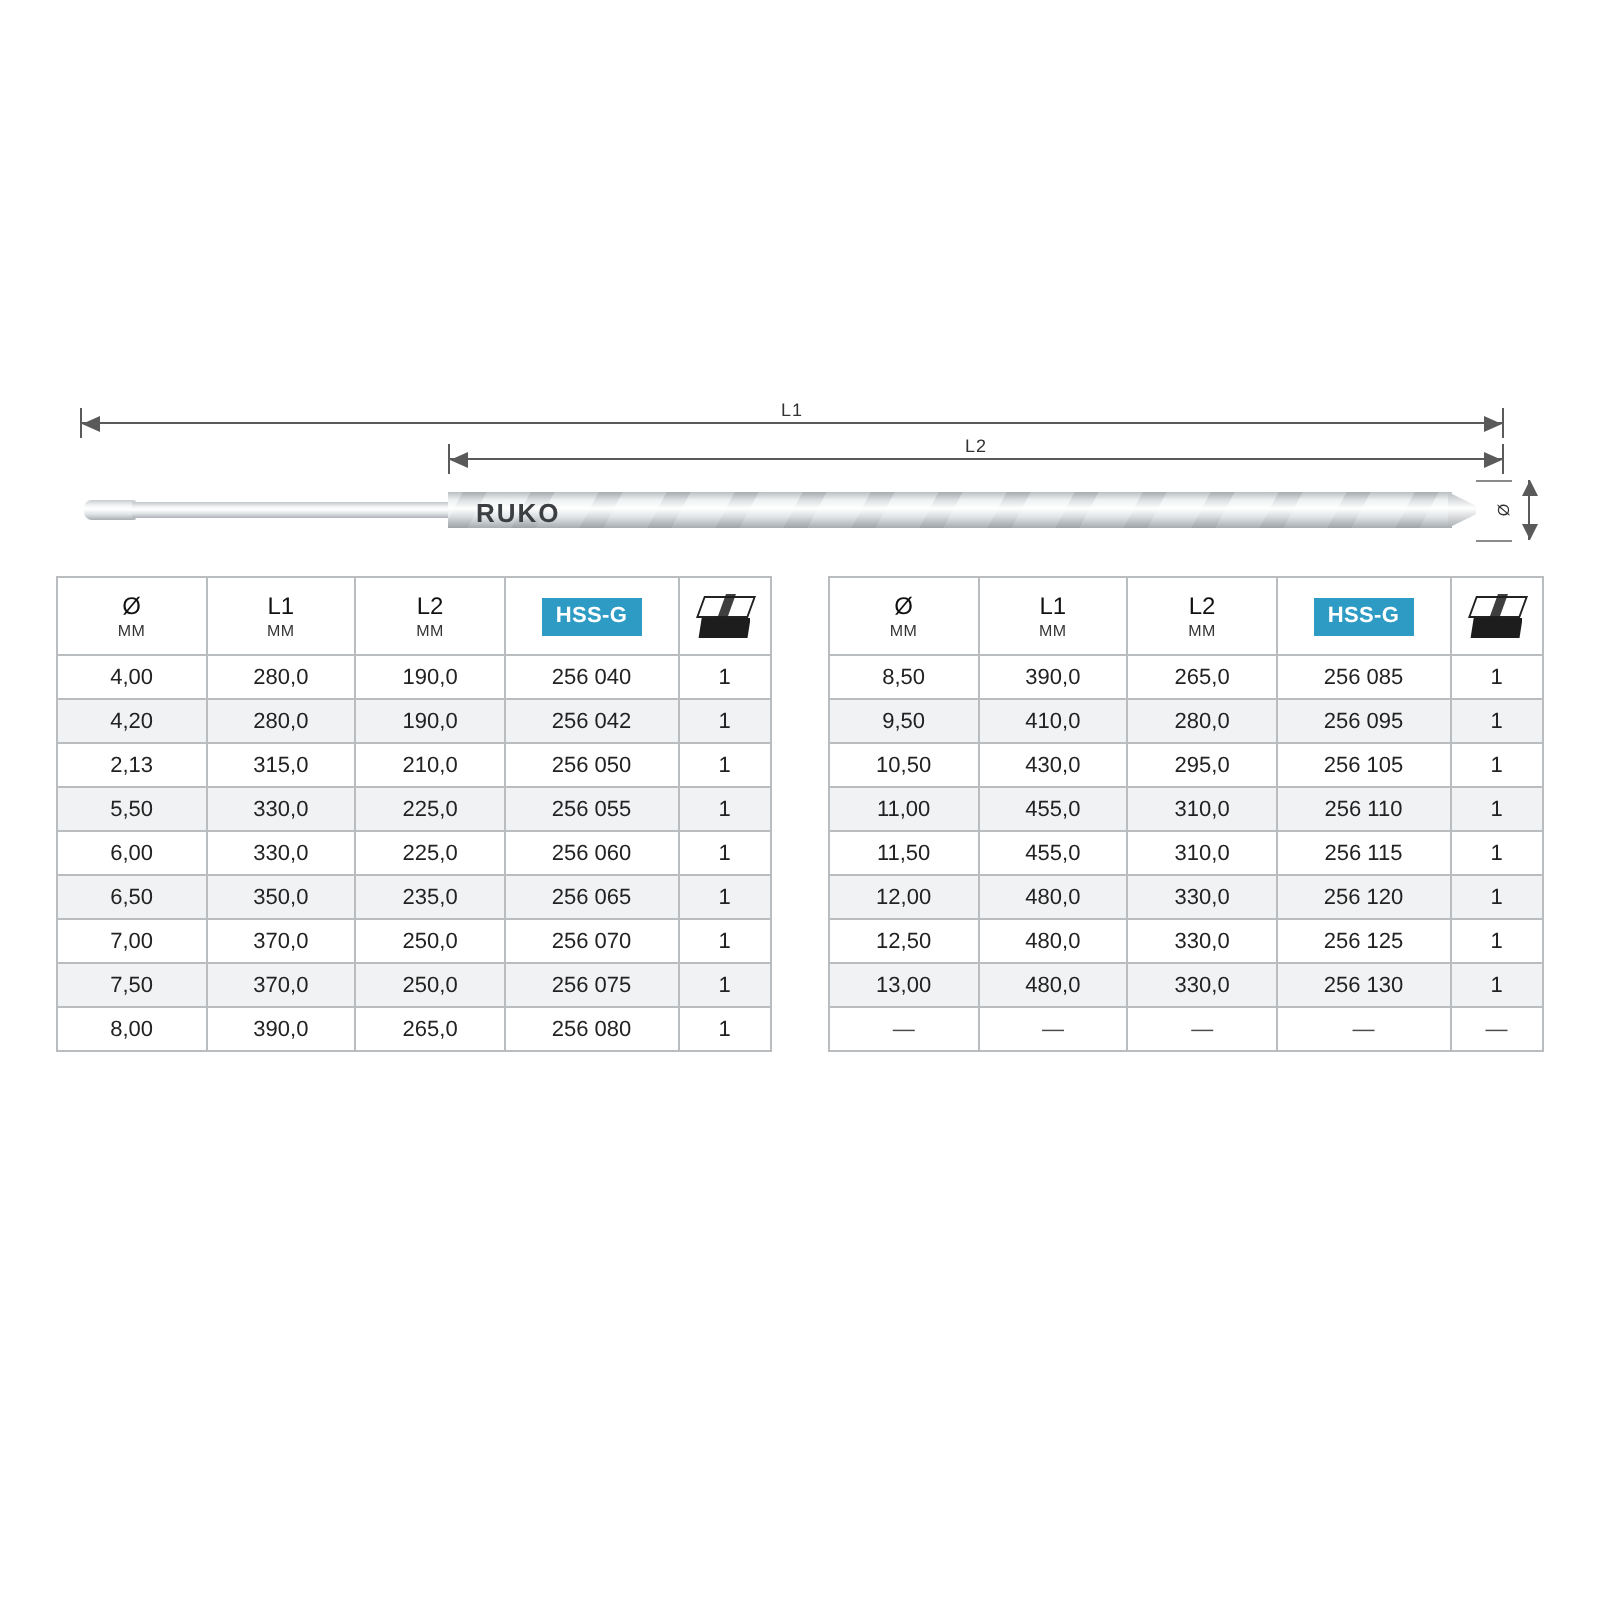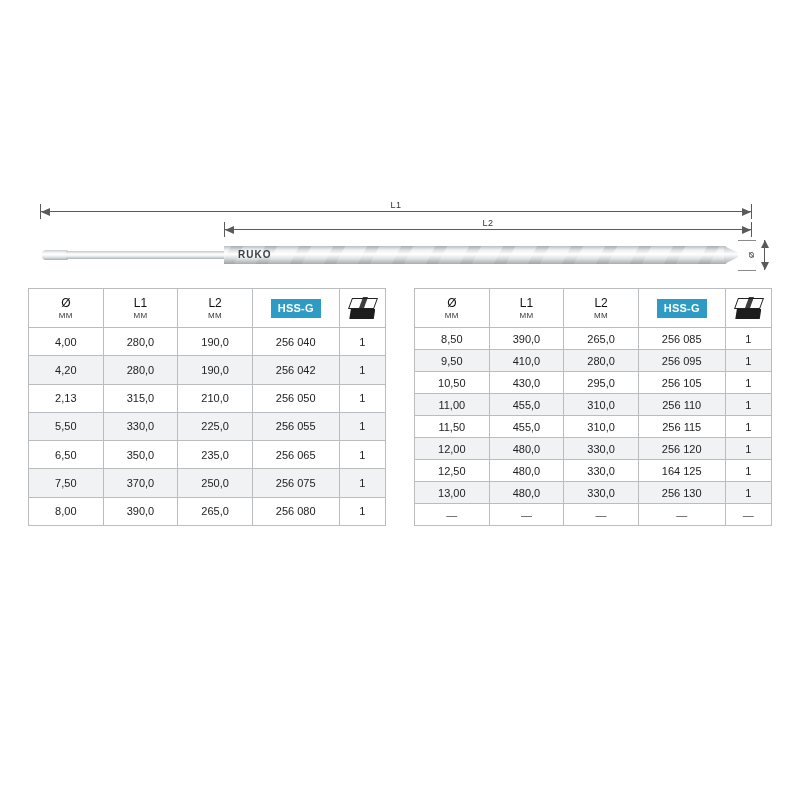--- a/index.html
+++ b/index.html
@@ -180,21 +180,21 @@
     top: 6px;
     width: 14px;
     height: 18px;
     background: linear-gradient(to bottom, #b9bec2, #ffffff 45%, #a7acb0);
     clip-path: polygon(0 0, 100% 38%, 100% 62%, 0 100%);
   }
   .brand {
     position: absolute;
     left: 196px;
     top: 9px;
-    font-size: 10px;
+    font-size: 13px;
     font-weight: bold;
     letter-spacing: 1px;
     color: #3b3f42;
   }
 
   
   .tables {
     position: absolute;
     left: 28px;
     top: 288px;
@@ -411,24 +411,38 @@
           <td>1</td>
         </tr>
         <tr>
           <td>5,50</td>
           <td>330,0</td>
           <td>225,0</td>
           <td>256 055</td>
           <td>1</td>
         </tr>
         <tr>
+          <td>6,00</td>
+          <td>330,0</td>
+          <td>225,0</td>
+          <td>256 060</td>
+          <td>1</td>
+        </tr>
+        <tr>
           <td>6,50</td>
           <td>350,0</td>
           <td>235,0</td>
           <td>256 065</td>
+          <td>1</td>
+        </tr>
+        <tr>
+          <td>7,00</td>
+          <td>370,0</td>
+          <td>250,0</td>
+          <td>256 070</td>
           <td>1</td>
         </tr>
         <tr>
           <td>7,50</td>
           <td>370,0</td>
           <td>250,0</td>
           <td>256 075</td>
           <td>1</td>
         </tr>
         <tr>
@@ -513,21 +527,21 @@
           <td>12,00</td>
           <td>480,0</td>
           <td>330,0</td>
           <td>256 120</td>
           <td>1</td>
         </tr>
         <tr>
           <td>12,50</td>
           <td>480,0</td>
           <td>330,0</td>
-          <td>164 125</td>
+          <td>256 125</td>
           <td>1</td>
         </tr>
         <tr>
           <td>13,00</td>
           <td>480,0</td>
           <td>330,0</td>
           <td>256 130</td>
           <td>1</td>
         </tr>
         <tr class="empty">

